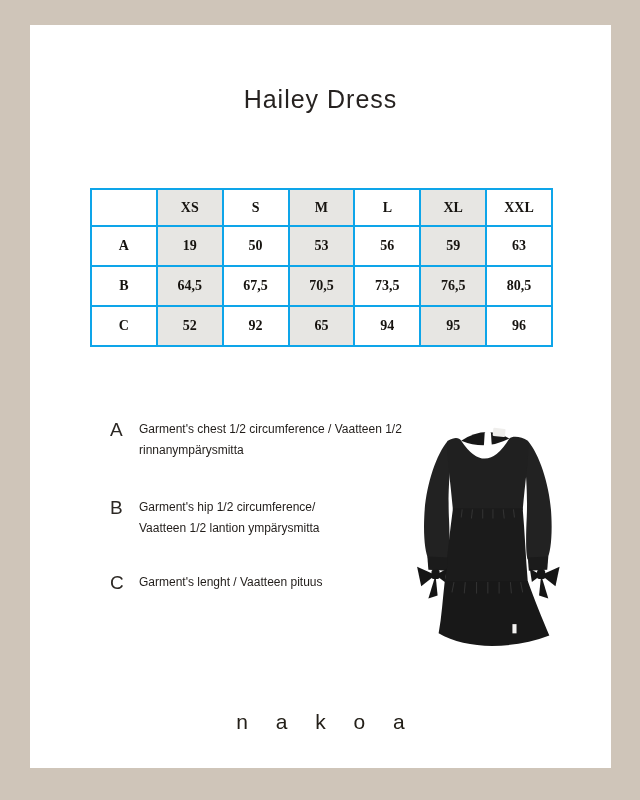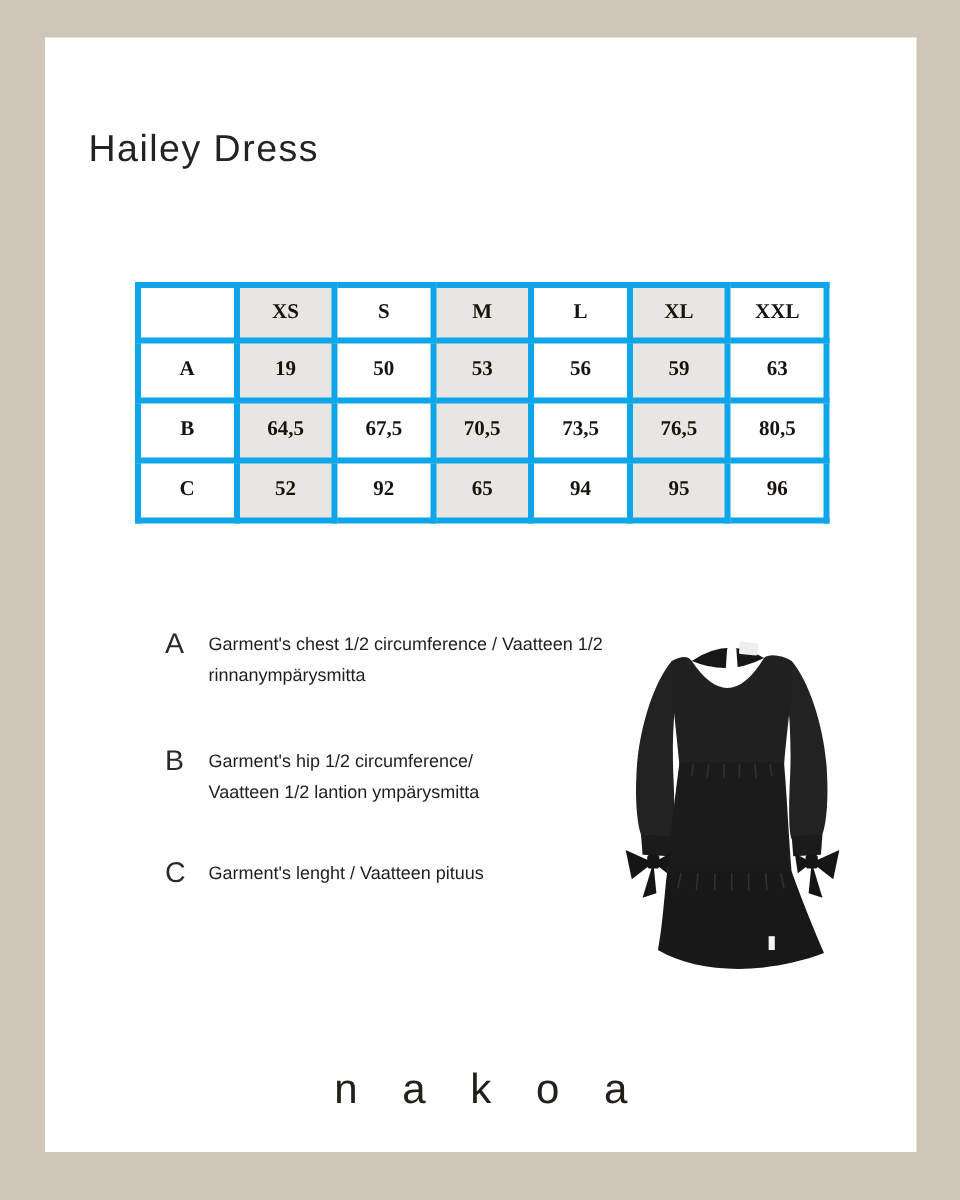--- a/index.html
+++ b/index.html
@@ -12,40 +12,39 @@
   }
   .card {
     position: absolute;
     left: 30px; top: 25px;
     width: 581px; height: 743px;
     background: #ffffff;
   }
   .title {
     position: absolute;
     top: 60px; left: 0; right: 0;
-    text-align: left;
+    text-align: center;
     font-size: 25px;
     letter-spacing: 1px;
     color: #262220;
     font-weight: 400;
-    margin-left: 29px;
   }
   table.size-table {
     position: absolute;
     left: 60px; top: 163px;
     width: 463px;
     border-collapse: collapse;
     table-layout: fixed;
     font-family: "Liberation Serif", serif;
     font-weight: bold;
     font-size: 14px;
     color: #16130f;
   }
   table.size-table td, table.size-table th {
-    border: 4px solid #0ea5e9;
+    border: 2px solid #0ea5e9;
     text-align: center;
     vertical-align: middle;
     padding: 0;
   }
   table.size-table tr.head td, table.size-table tr.head th { height: 37px; }
   table.size-table tr.data td, table.size-table tr.data th { height: 40px; }
   table.size-table .shade { background: #e7e6e3; }
   .legend { position: absolute; left: 80px; top: 0; width: 330px; }
   .legend-row {
     position: absolute;
@@ -74,21 +73,21 @@
   .legend-row.c { top: 549px; }
   .dress {
     position: absolute;
     left: 383px; top: 388px;
     width: 164px; height: 248px;
   }
   .brand {
     position: absolute;
     top: 685px; left: 0; right: 0;
     text-align: center;
-    font-size: 28px;
+    font-size: 21px;
     letter-spacing: 11px;
     text-indent: 11px;
     color: #242019;
     font-weight: 400;
   }
 </style>
 </head>
 <body>
 
 <div class="card">

